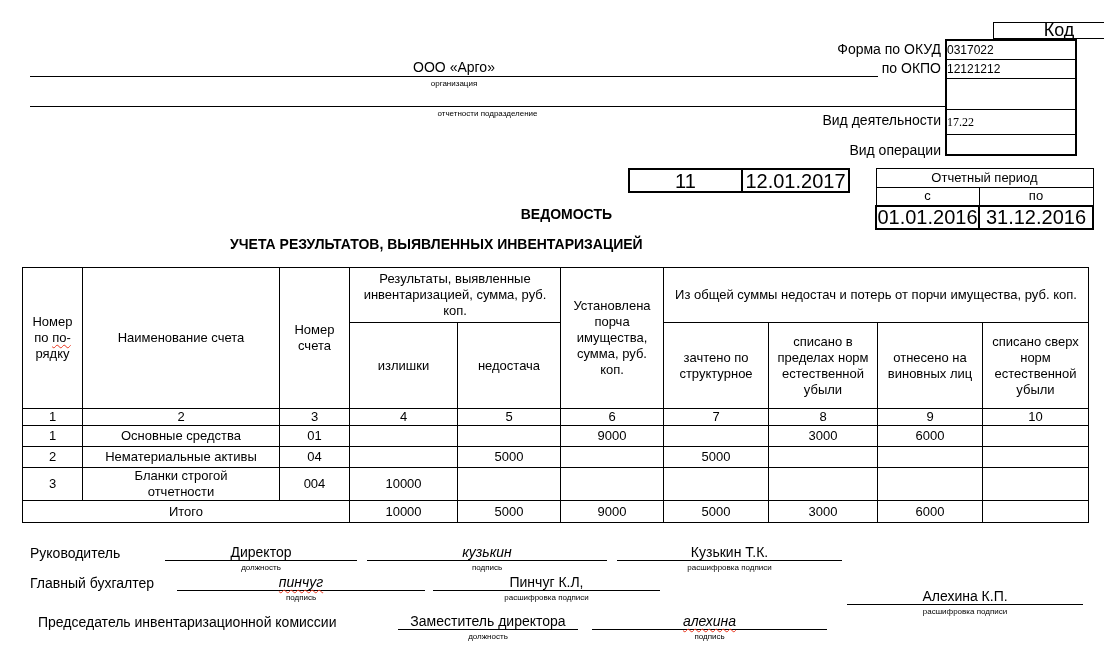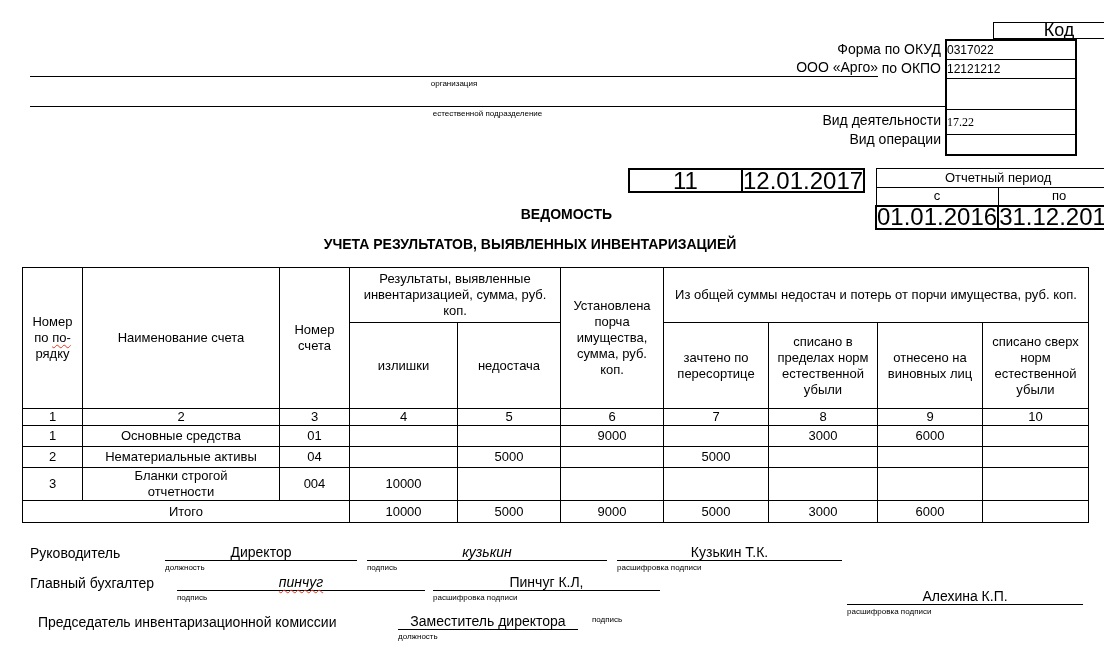--- a/index.html
+++ b/index.html
@@ -37,35 +37,35 @@
   .kr1 { height: 19px; line-height: 18px; }
   .kr2 { height: 19px; line-height: 18px; }
   .kr3 { height: 31px; }
   .kr4 { height: 25px; line-height: 24px; font-family: Liberation Serif, serif; }
   .kr5 { flex: 1; }
   .kod-label { right: 163px; font-size: 14px; white-space: nowrap; }
 
   
   .org-name {
     left: 30px; top: 59px; width: 848px; height: 18px;
-    border-bottom: 1px solid #000; text-align: right; font-size: 14px; line-height: 17px;
+    border-bottom: 1px solid #000; text-align: center; font-size: 14px; line-height: 17px;
   }
   .org-cap1 { left: 30px; top: 79px; width: 848px; }
   .unit-line { left: 30px; top: 89px; width: 915px; height: 18px; border-bottom: 1px solid #000; }
   .org-cap2 { left: 30px; top: 109px; width: 915px; }
 
   
   .vedomost { left: 362px; top: 206px; width: 250px; text-align: right; font-size: 14px; font-weight: bold; }
-  .title2 { left: 230px; top: 236px; width: 600px; text-align: center; font-size: 14px; font-weight: bold; }
+  .title2 { left: 230px; top: 236px; width: 600px; text-align: left; font-size: 14px; font-weight: bold; }
   table.minibox { border-collapse: collapse; table-layout: fixed; }
   table.minibox td {
     border: 1px solid #000; text-align: center; vertical-align: middle;
     font-size: 13px; line-height: 16px; padding: 0 2px;
   }
-  table.minibox td.val { border-width: 2px; font-size: 24px; line-height: 20px; padding: 0; margin-left: 42px; }
+  table.minibox td.val { border-width: 2px; font-size: 20px; line-height: 20px; padding: 0; margin-left: 42px; }
   #docbox { left: 628px; top: 168px; }
   #periodbox { left: 875px; top: 168px; }
 
   
   #maintable { left: 22px; top: 267px; border-collapse: collapse; table-layout: fixed; }
   #maintable td {
     border: 1px solid #000; font-size: 13px; text-align: center;
     vertical-align: middle; padding: 0 3px; line-height: 16px;
   }
   tr.rA > td { height: 55px; }
@@ -88,44 +88,44 @@
     border: none; text-align: right; padding-right: 7px; font-size: 13.5px;
   }
 
   
   .sig-role { font-size: 14px; white-space: nowrap; }
   .sig-unit { position: absolute; }
   .sig-val {
     border-bottom: 1px solid #000; text-align: center;
     font-size: 14px; height: 17px; line-height: 16px; white-space: nowrap;
   }
-  .sig-cap { font-size: 8px; text-align: left; line-height: 9px; padding-top: 2px; }
+  .sig-cap { font-size: 8px; text-align: center; line-height: 9px; padding-top: 2px; }
 </style>
 </head>
 <body>
 
 <div class="sheet">
 
   <div class="abs kod-header">Код</div>
   <div class="abs kod-box">
     <div class="kod-row kr1">0317022</div>
     <div class="kod-row kr2">12121212</div>
     <div class="kod-row kr3"></div>
     <div class="kod-row kr4">17.22</div>
     <div class="kod-row kr5"></div>
   </div>
   <div class="abs kod-label" style="top:41px;">Форма по ОКУД</div>
   <div class="abs kod-label" style="top:60px;">по ОКПО</div>
   <div class="abs kod-label" style="top:112px;">Вид деятельности</div>
-  <div class="abs kod-label" style="top:131px;margin-left:42px;">Вид операции</div>
+  <div class="abs kod-label" style="top:142px;margin-left:42px;">Вид операции</div>
 
   <div class="abs org-name">ООО «Арго»</div>
   <div class="abs cap org-cap1">организация</div>
   <div class="abs unit-line"></div>
-  <div class="abs cap org-cap2">естественной подразделение</div>
+  <div class="abs cap org-cap2">отчетности подразделение</div>
 
   <div class="abs vedomost">ВЕДОМОСТЬ</div>
   <div class="abs title2">УЧЕТА РЕЗУЛЬТАТОВ, ВЫЯВЛЕННЫХ ИНВЕНТАРИЗАЦИЕЙ</div>
 
   <table class="abs minibox" id="docbox">
     <colgroup>
         <col style="width:113px">
         <col style="width:107px">
       </colgroup>
     <tbody>
@@ -174,21 +174,21 @@
       <td rowspan="2" class="b-l2 b-t2"><span>Номер по </span><span class="wavy">по-</span> <span>рядку</span></td>
       <td rowspan="2" class="b-t2">Наименование счета</td>
       <td rowspan="2" class="b-t2">Номер счета</td>
       <td colspan="2" class="b-t2">Результаты, выявленные инвентаризацией, сумма, руб. коп.</td>
       <td rowspan="2" class="b-t2">Установлена порча имущества, сумма, руб. коп.</td>
       <td colspan="4" class="b-t2 b-r2">Из общей суммы недостач и потерь от порчи имущества, руб. коп.</td>
     </tr>
     <tr class="rB">
       <td>излишки</td>
       <td>недостача</td>
-      <td>зачтено по пересортице</td>
+      <td>зачтено по структурное</td>
       <td>списано в пределах норм естественной убыли</td>
       <td>отнесено на виновных лиц</td>
       <td class="b-r2">списано сверх норм естественной убыли</td>
     </tr>
     <tr class="rC">
       <td class="b-l2">1</td>
       <td>2</td>
       <td>3</td>
       <td>4</td>
       <td>5</td>
@@ -270,20 +270,21 @@
     <div class="sig-val">Пинчуг К.Л,</div>
     <div class="sig-cap">расшифровка подписи</div>
   </div>
 
   <div class="abs sig-role" style="left:30px; top:614px;margin-left:8px;">Председатель инвентаризационной комиссии</div>
   <div class="sig-unit" style="left:398px; top:613px; width:180px;">
     <div class="sig-val">Заместитель директора</div>
     <div class="sig-cap">должность</div>
   </div>
   <div class="sig-unit" style="left:592px; top:613px; width:235px;">
+    <div class="sig-val italic wavy">алехина</div>
     <div class="sig-cap">подпись</div>
   </div>
   <div class="sig-unit" style="left:847px; top:588px; width:236px;">
     <div class="sig-val">Алехина К.П.</div>
     <div class="sig-cap">расшифровка подписи</div>
   </div>
 
 </div>
 
 </body></html>

